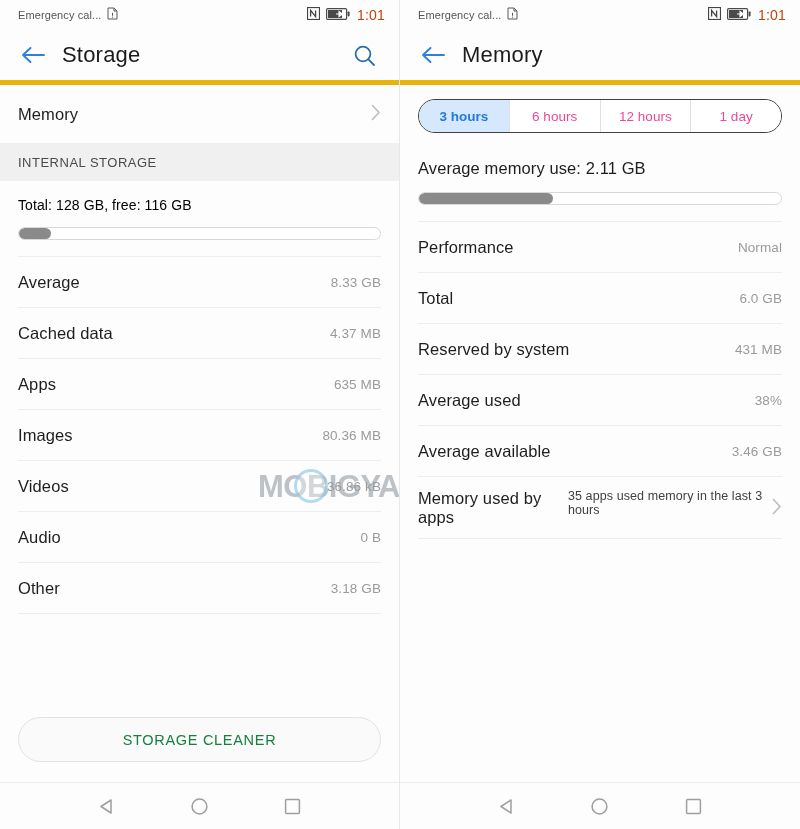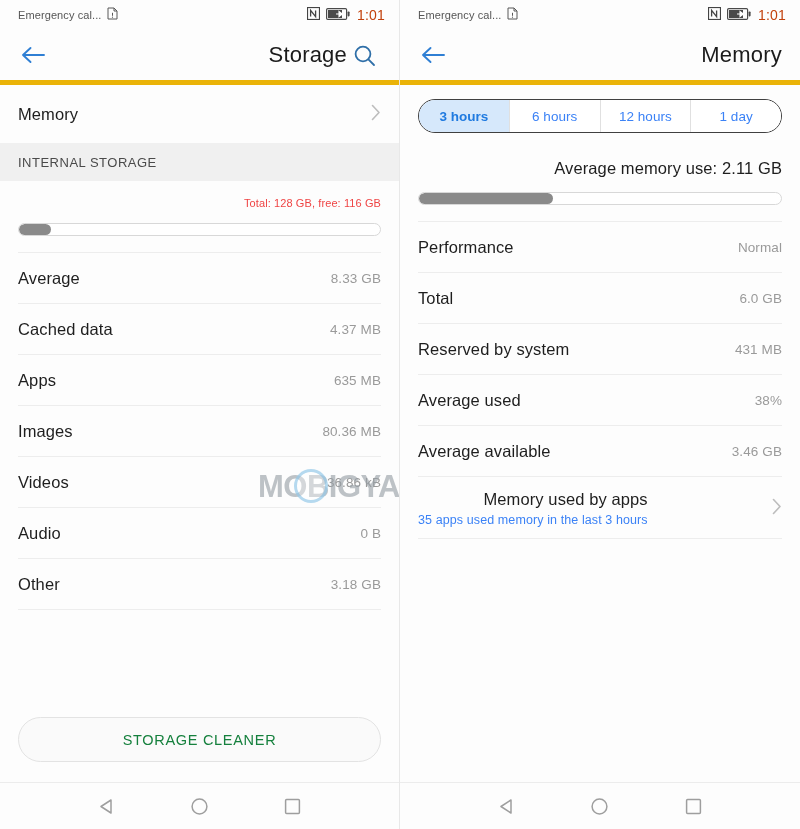--- a/index.html
+++ b/index.html
@@ -2,21 +2,21 @@
 <html><head>
 <meta charset="utf-8">
 <style>
   * { box-sizing: border-box; margin: 0; padding: 0; }
   html, body {
     width: 800px; height: 829px;
     background: #ffffff;
     font-family: "Liberation Sans", sans-serif;
     overflow: hidden;
   }
-  .screens { display: flex; width: 800px; height: 829px; text-align: right; }
+  .screens { display: flex; width: 800px; height: 829px; }
   .phone {
     width: 400px; height: 829px;
     background: #fdfdfd;
     position: relative;
     display: flex; flex-direction: column;
   }
   .phone.left { border-right: 1px solid #e8e8e8; }
 
   
   .statusbar {
@@ -59,36 +59,36 @@
   .row .divider-line {
     position: absolute; left: 18px; right: 18px; bottom: 0;
     height: 1px; background: #ededed;
   }
   .row-label { font-size: 16.5px; color: #1e1e1e; letter-spacing: .1px; }
   .row-value { font-size: 13.5px; color: #9a9a9a; letter-spacing: .1px; }
   .chev { color: #bdbdbd; }
 
   .row.tall { height: 58px; }
   .row.twoline { height: 62px; align-items: center; }
-  .row-stack { display: flex; flex-direction: column; gap: 4px; }
-  .row-sub { font-size: 12.5px; color: #3b82f6; letter-spacing: .1px; }
+  .row-stack { display: flex; gap: 4px; }
+  .row-sub { font-size: 12.5px; color: #404040; letter-spacing: .1px; }
 
   
   .section-head {
     background: #f0f0f0;
     height: 38px;
     display: flex; align-items: center;
     padding: 0 18px;
     font-size: 13px; color: #4a4a4a; letter-spacing: .5px;
   }
 
   
   .total-line {
     padding: 16px 18px 0 18px;
-    font-size: 11px; color: #ef4444; letter-spacing: .1px;
+    font-size: 14px; color: #000000; letter-spacing: .1px;
   }
 
   
   .pbar-wrap { padding: 14px 18px 16px 18px; }
   .pbar {
     height: 13px; border-radius: 7px;
     background: #ffffff;
     border: 1px solid #d8d8d8;
     overflow: hidden;
     position: relative;
@@ -98,21 +98,21 @@
 
   
   .seg-wrap { padding: 14px 18px 12px 18px; }
   .seg {
     display: flex; height: 34px;
     border: 1px solid #404040; border-radius: 17px;
     overflow: hidden; background: #ffffff;
   }
   .seg-item {
     flex: 1; display: flex; align-items: center; justify-content: center;
-    font-size: 13.5px; color: #3b82f6; cursor: pointer;
+    font-size: 13.5px; color: #ec4899; cursor: pointer;
     border-right: 1px solid #e0e0e0; background: #ffffff;
   }
   .seg-item:last-child { border-right: none; }
   .seg-item.active { background: #d6e8fb; color: #1f7ae0; font-weight: bold; }
 
   .avg-line {
     padding: 14px 18px 0 18px;
     font-size: 16.5px; color: #1e1e1e; letter-spacing: .1px;
   }
 

